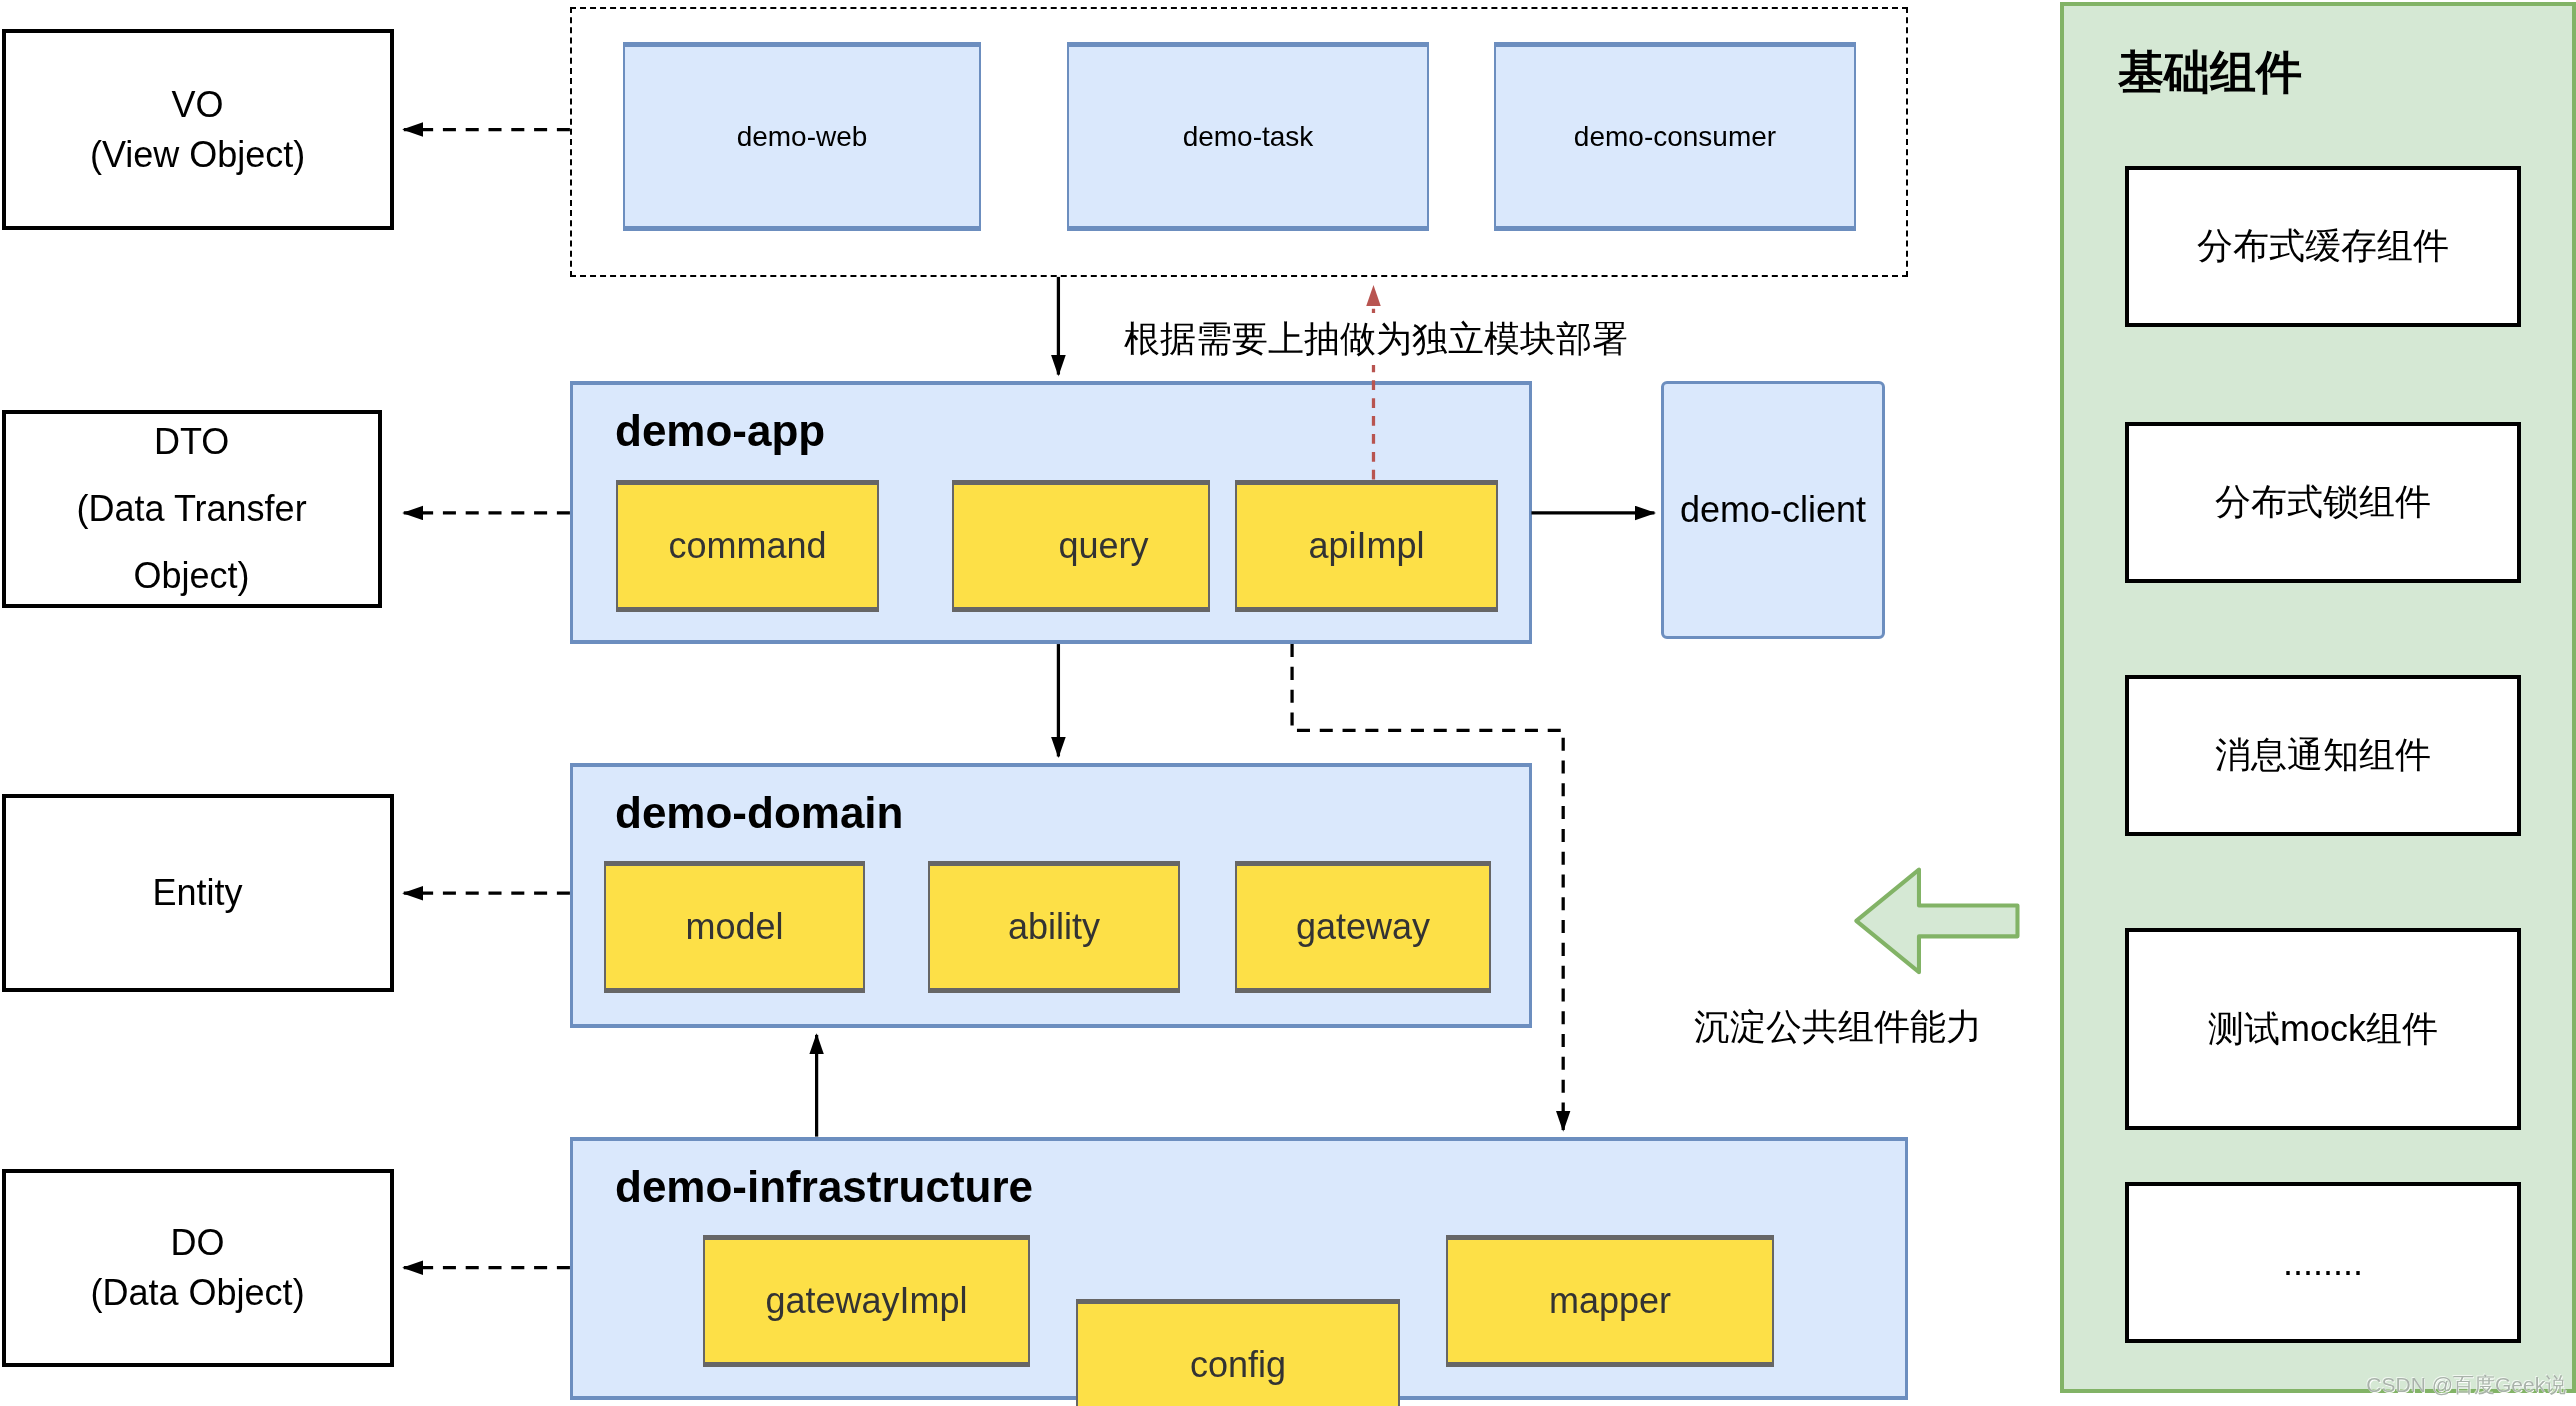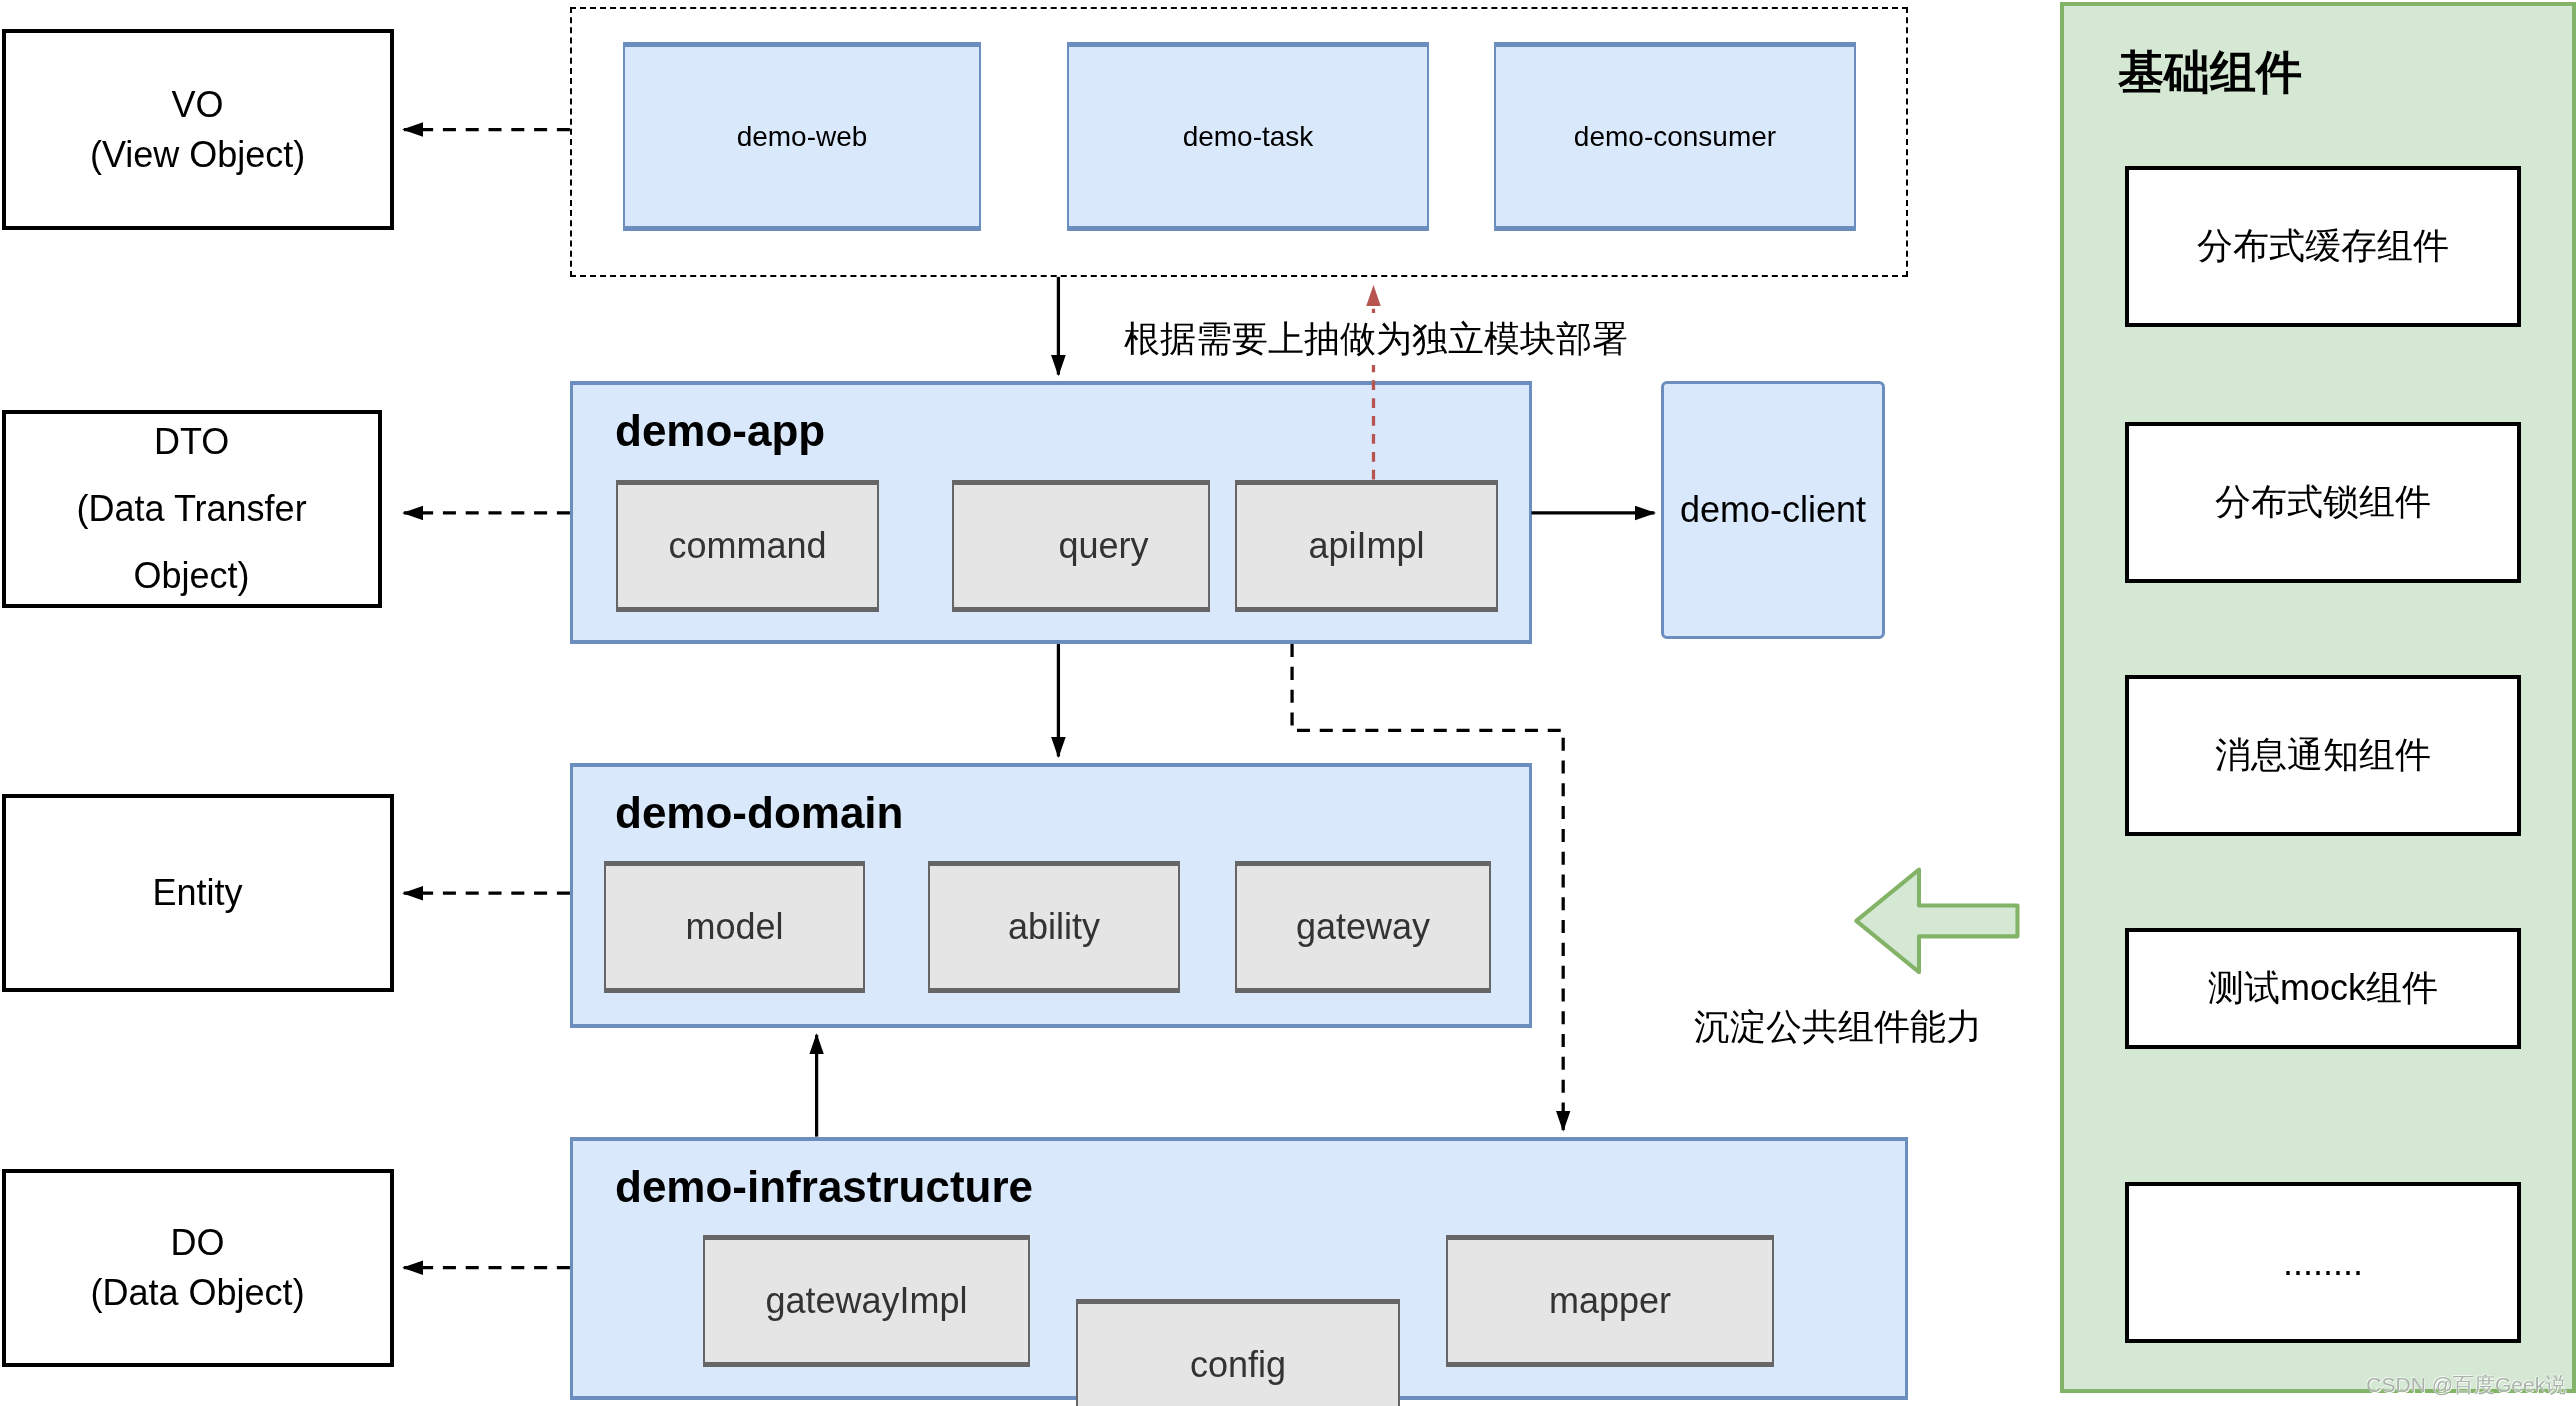--- a/index.html
+++ b/index.html
@@ -12,21 +12,21 @@
   
   .wbox{background:#ffffff;border:4.1px solid #000000;font-size:36px;line-height:1.38;color:#000;flex-direction:column;}
   
   .dashed-group{border:2.4px dashed #000000;background:transparent;}
   
   .topbox{background:#dae8fc;border:2.4px solid #6c8ebf;border-top-width:5.7px;border-bottom-width:5.7px;font-size:28px;color:#000;}
   
   .module{background:#dae8fc;border:3.3px solid #6c8ebf;border-top-width:4.9px;border-bottom-width:4.9px;}
   .module-title{position:absolute;left:42px;top:21px;font-size:44px;font-weight:bold;color:#000;white-space:nowrap;}
   
-  .graybox{background:#e5e5e5;border:2.4px solid #666666;border-top-width:5.7px;border-bottom-width:5.7px;font-size:36px;color:#333;}
+  .graybox{background:#fde047;border:2.4px solid #666666;border-top-width:5.7px;border-bottom-width:5.7px;font-size:36px;color:#333;}
   
   .client{background:#dae8fc;border:3.3px solid #6c8ebf;font-size:36px;color:#000;}
   
   .gpanel{background:#d5e8d4;border:4.1px solid #82b366;}
   .gtitle{position:absolute;font-size:46px;font-weight:bold;color:#000;white-space:nowrap;}
   .gbox{background:#ffffff;border:4.1px solid #000000;font-size:36px;color:#000;}
   
   .note{position:absolute;transform:translateX(-50%);font-size:36px;color:#000;background:#ffffff;
         padding:1.6px 8.1px;white-space:nowrap;z-index:6;}
   .watermark{position:absolute;font-size:21px;color:#a9b3aa;z-index:7;white-space:nowrap;
@@ -113,21 +113,21 @@
   <div class="gtitle" style="left:2118px;top:42px;">基础组件</div>
   <div class="abs cbox gbox" style="left:2125px;top:166px;width:396px;height:161px;">
     <span>分布式缓存组件</span>
   </div>
   <div class="abs cbox gbox" style="left:2125px;top:422px;width:396px;height:161px;">
     <span>分布式锁组件</span>
   </div>
   <div class="abs cbox gbox" style="left:2125px;top:675px;width:396px;height:161px;">
     <span>消息通知组件</span>
   </div>
-  <div class="abs cbox gbox" style="left:2125px;top:928px;width:396px;height:121px;">
+  <div class="abs cbox gbox" style="left:2125px;top:928px;width:396px;height:202px;">
     <span>测试mock组件</span>
   </div>
   <div class="abs cbox gbox" style="left:2125px;top:1182px;width:396px;height:161px;">
     <span>........</span>
   </div>
 
   <svg class="overlay" width="2576" height="1407" viewBox="0 0 3164 1728">
     <defs>
       <marker id="headBlack" markerUnits="userSpaceOnUse" markerWidth="30" markerHeight="22" refX="24" refY="9" orient="auto">
         <path d="M0,0 L26,9 L0,18 z" fill="#000000"></path>

